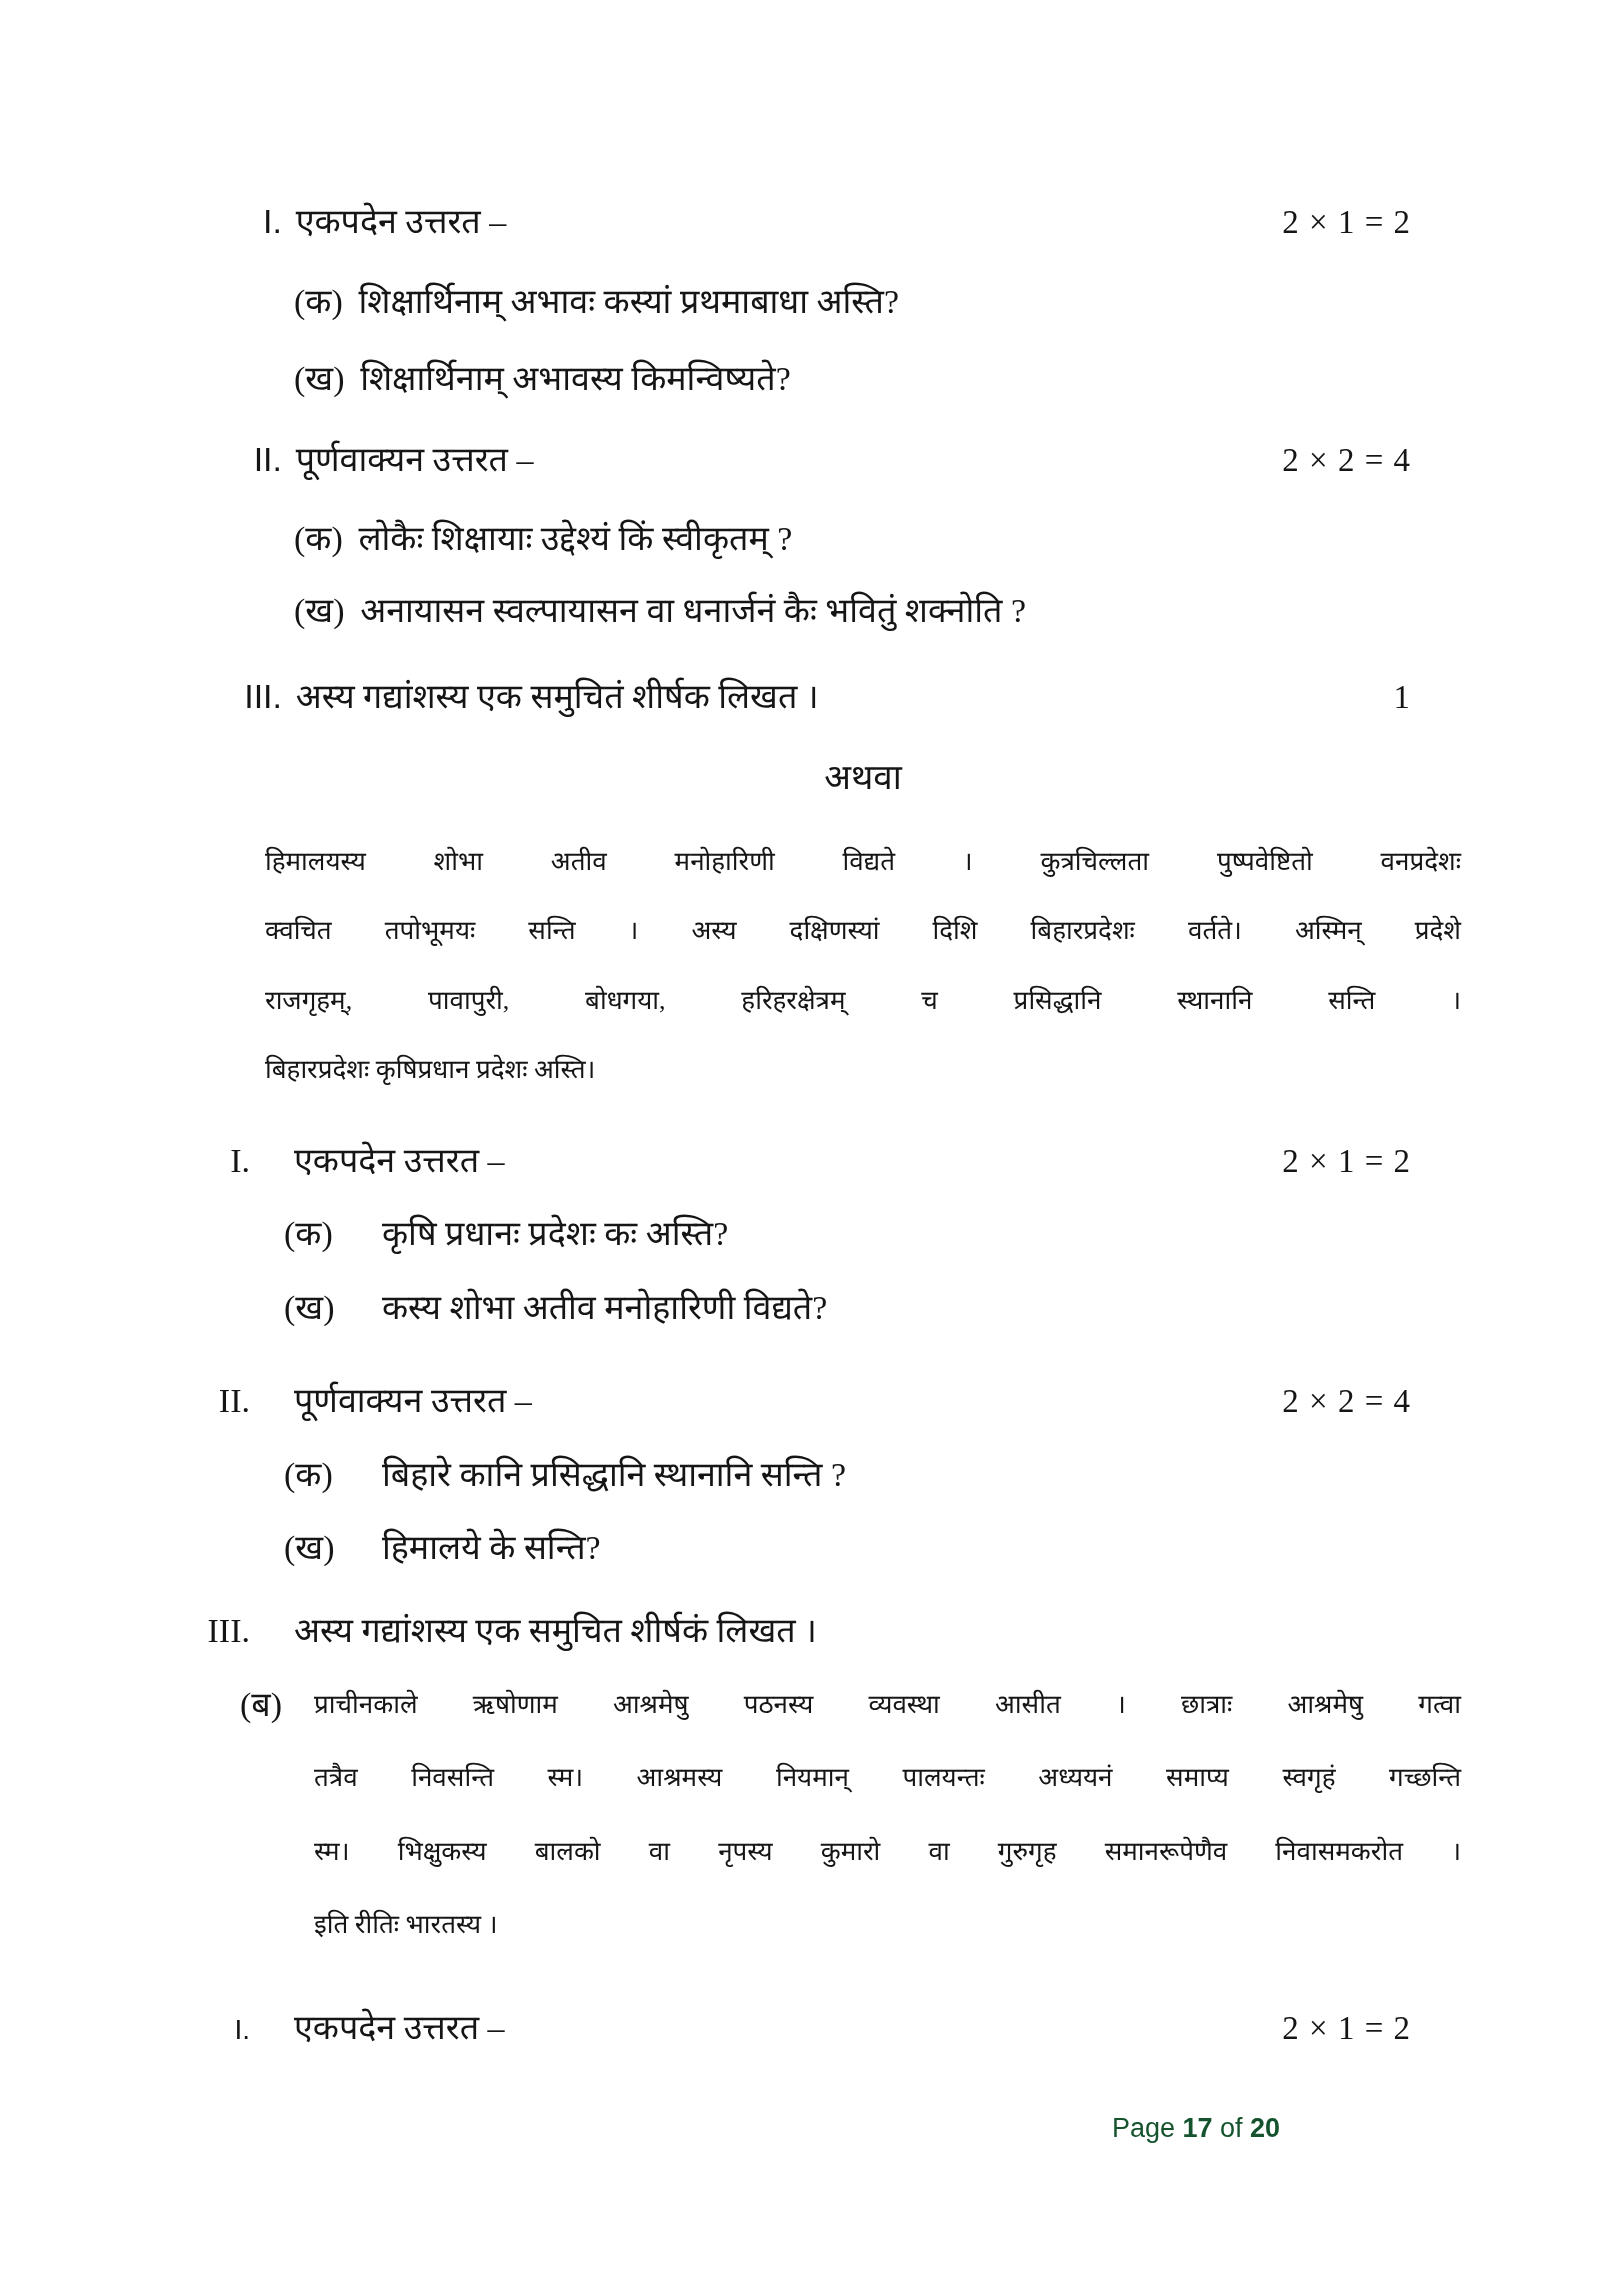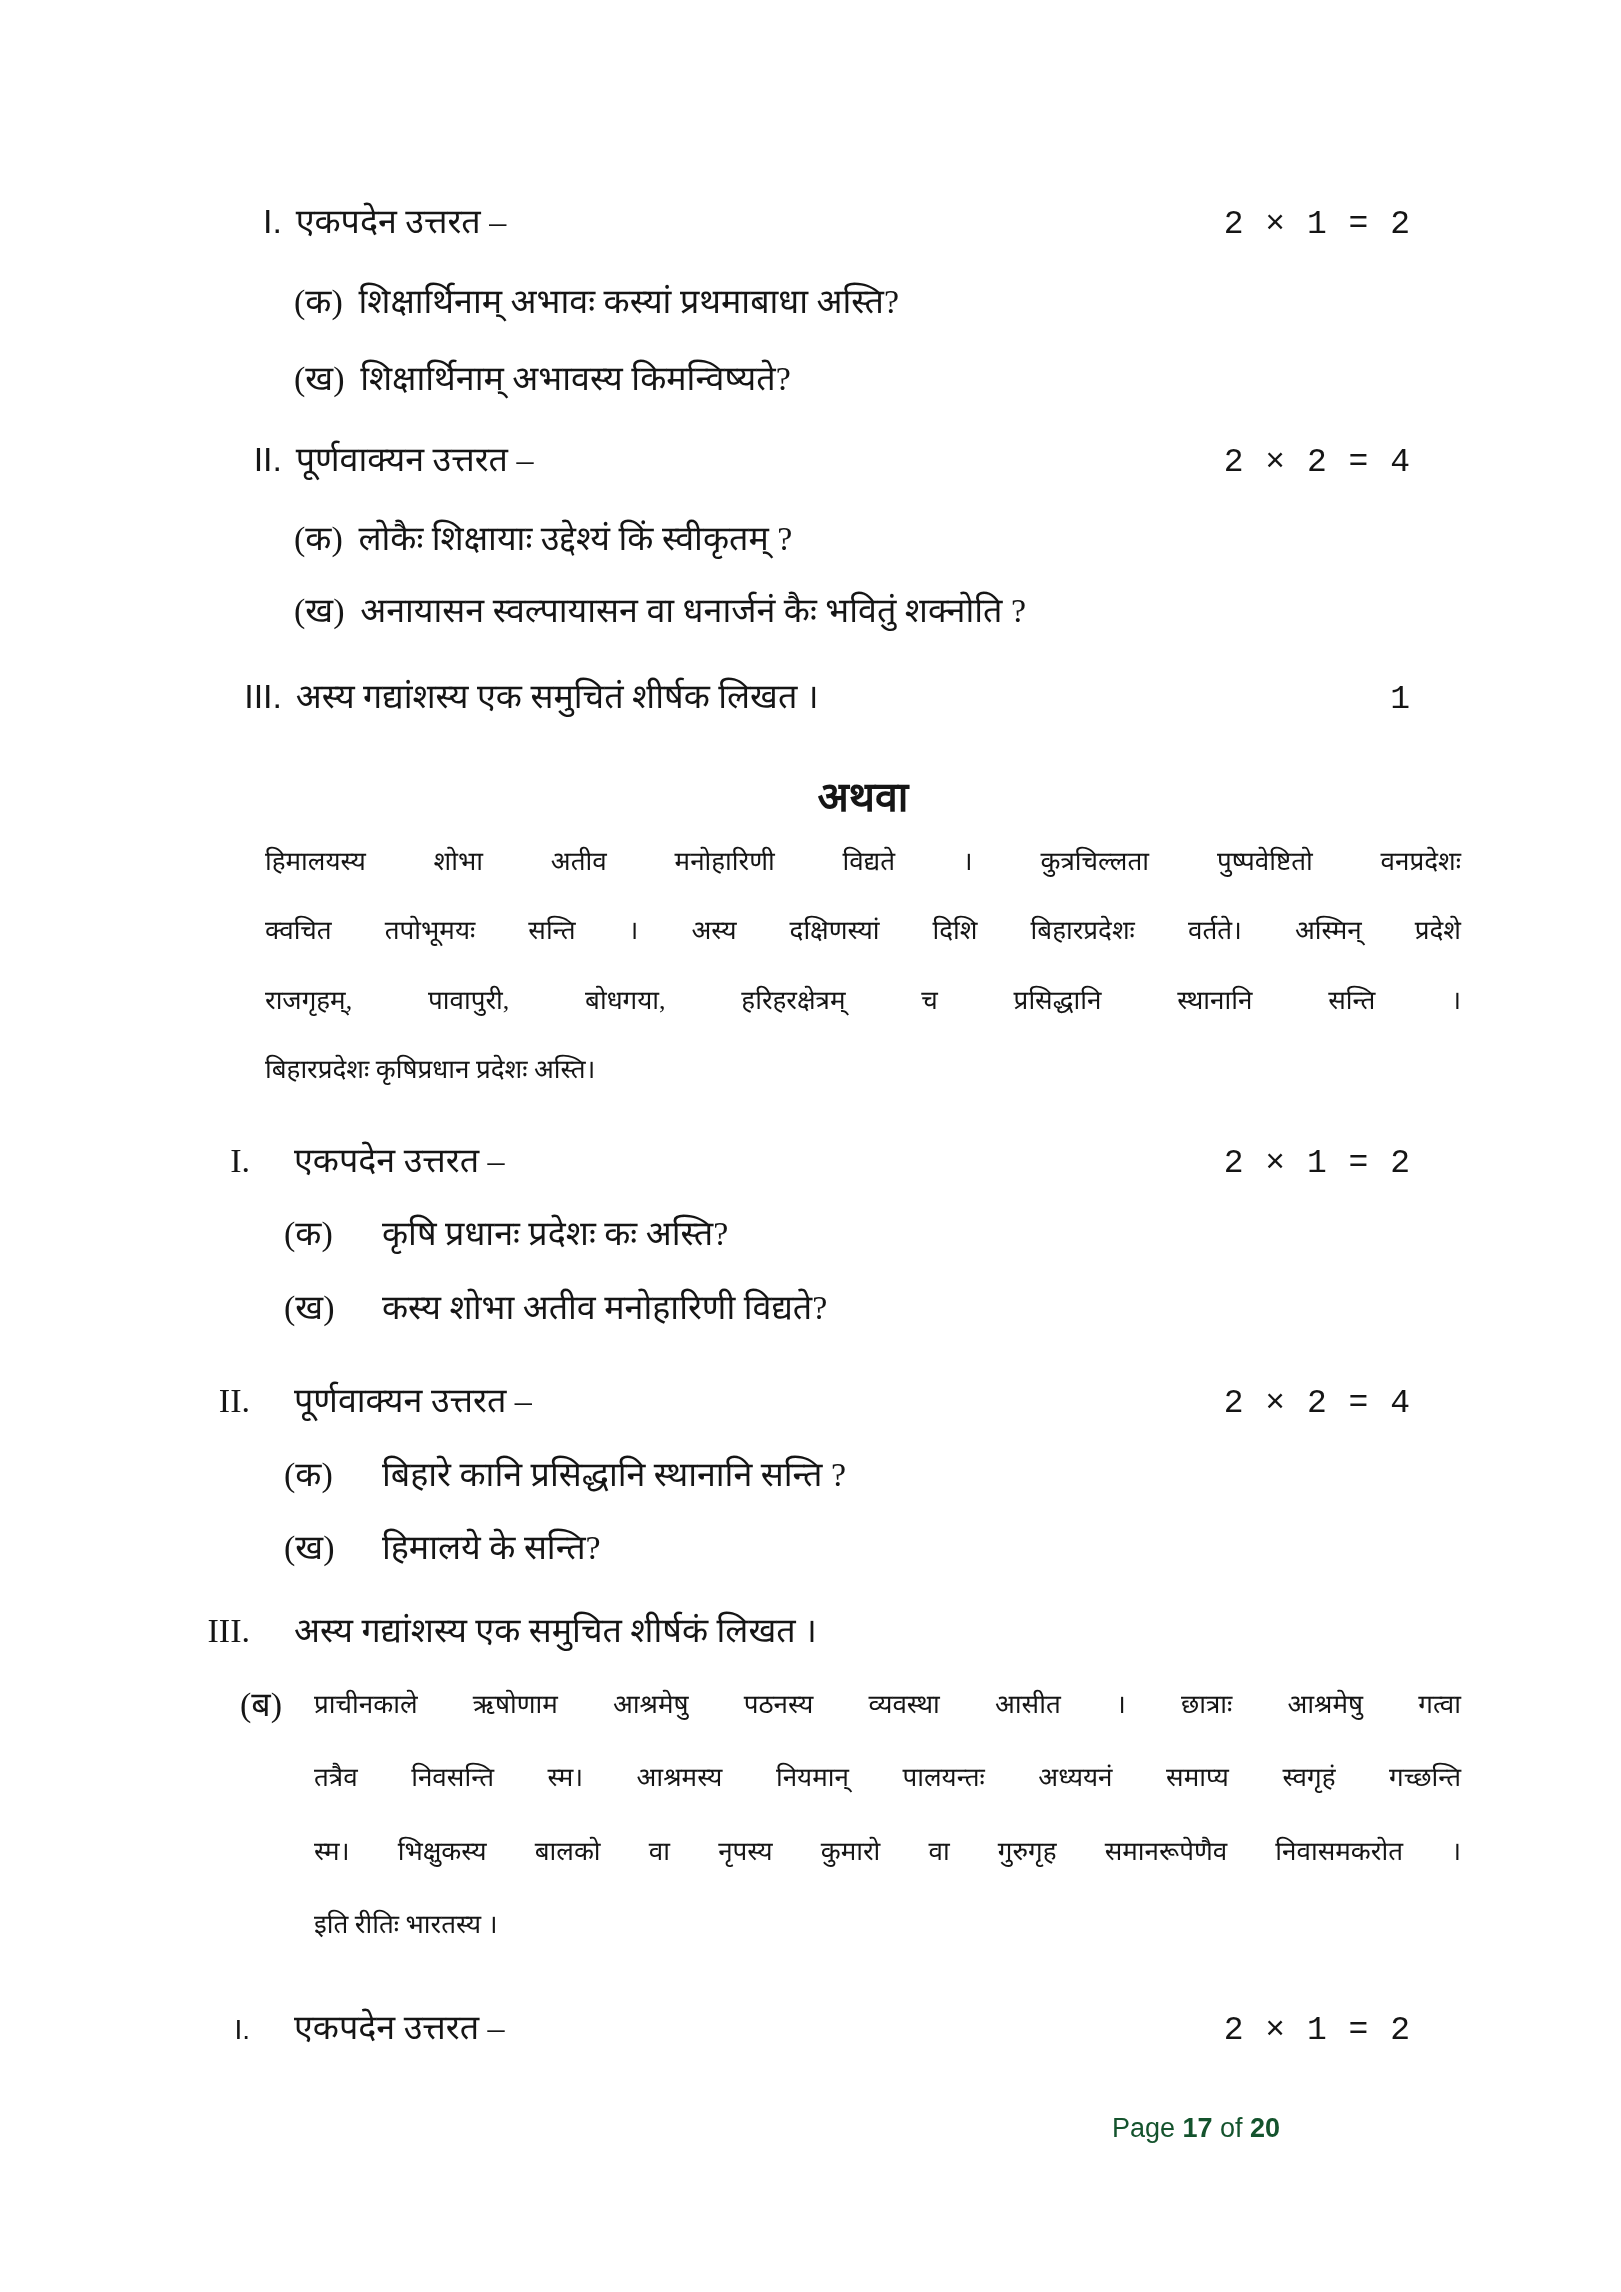--- a/index.html
+++ b/index.html
@@ -28,36 +28,35 @@
   .numeral {
     display: inline-block;
     text-align: right;
     font-family: "Liberation Sans", "DejaVu Sans", sans-serif;
   }
   .numeral.a { width: 47px; margin-right: 13.7px; }
   .numeral.b { width: 59px; margin-right: 44px; font-family: "Liberation Serif", "DejaVu Serif", serif; }
   .numeral.c { width: 59px; margin-right: 44px; font-size: 28px; }
   .marks {
     margin-left: auto;
-    font-family: Liberation Mono, monospace;
+    font-family: Liberation Serif, serif;
     font-size: 33px;
     letter-spacing: 1px;
   }
   .q-row.a { left: 294px; width: 1117px; }
   .q-row.b { left: 284px; width: 1127px; }
   .qlabel.a { display: inline-block; margin-right: 15.7px; }
   .qlabel.b { display: inline-block; width: 63px; margin-right: 35px; }
   .athava {
     position: absolute;
     left: 265px; width: 1196px;
     text-align: center;
-    font-weight: bold;
-    font-size: 41px;
+    font-weight: normal;
+    font-size: 35px;
     line-height: 45px;
-    margin-top: 20px;
   }
   .pline {
     position: absolute;
     left: 265px; width: 1196px;
     font-size: 26px;
     line-height: 45px;
     text-align: justify;
     text-align-last: justify;
   }
   .pline.lastline { text-align: center; text-align-last: left; }

